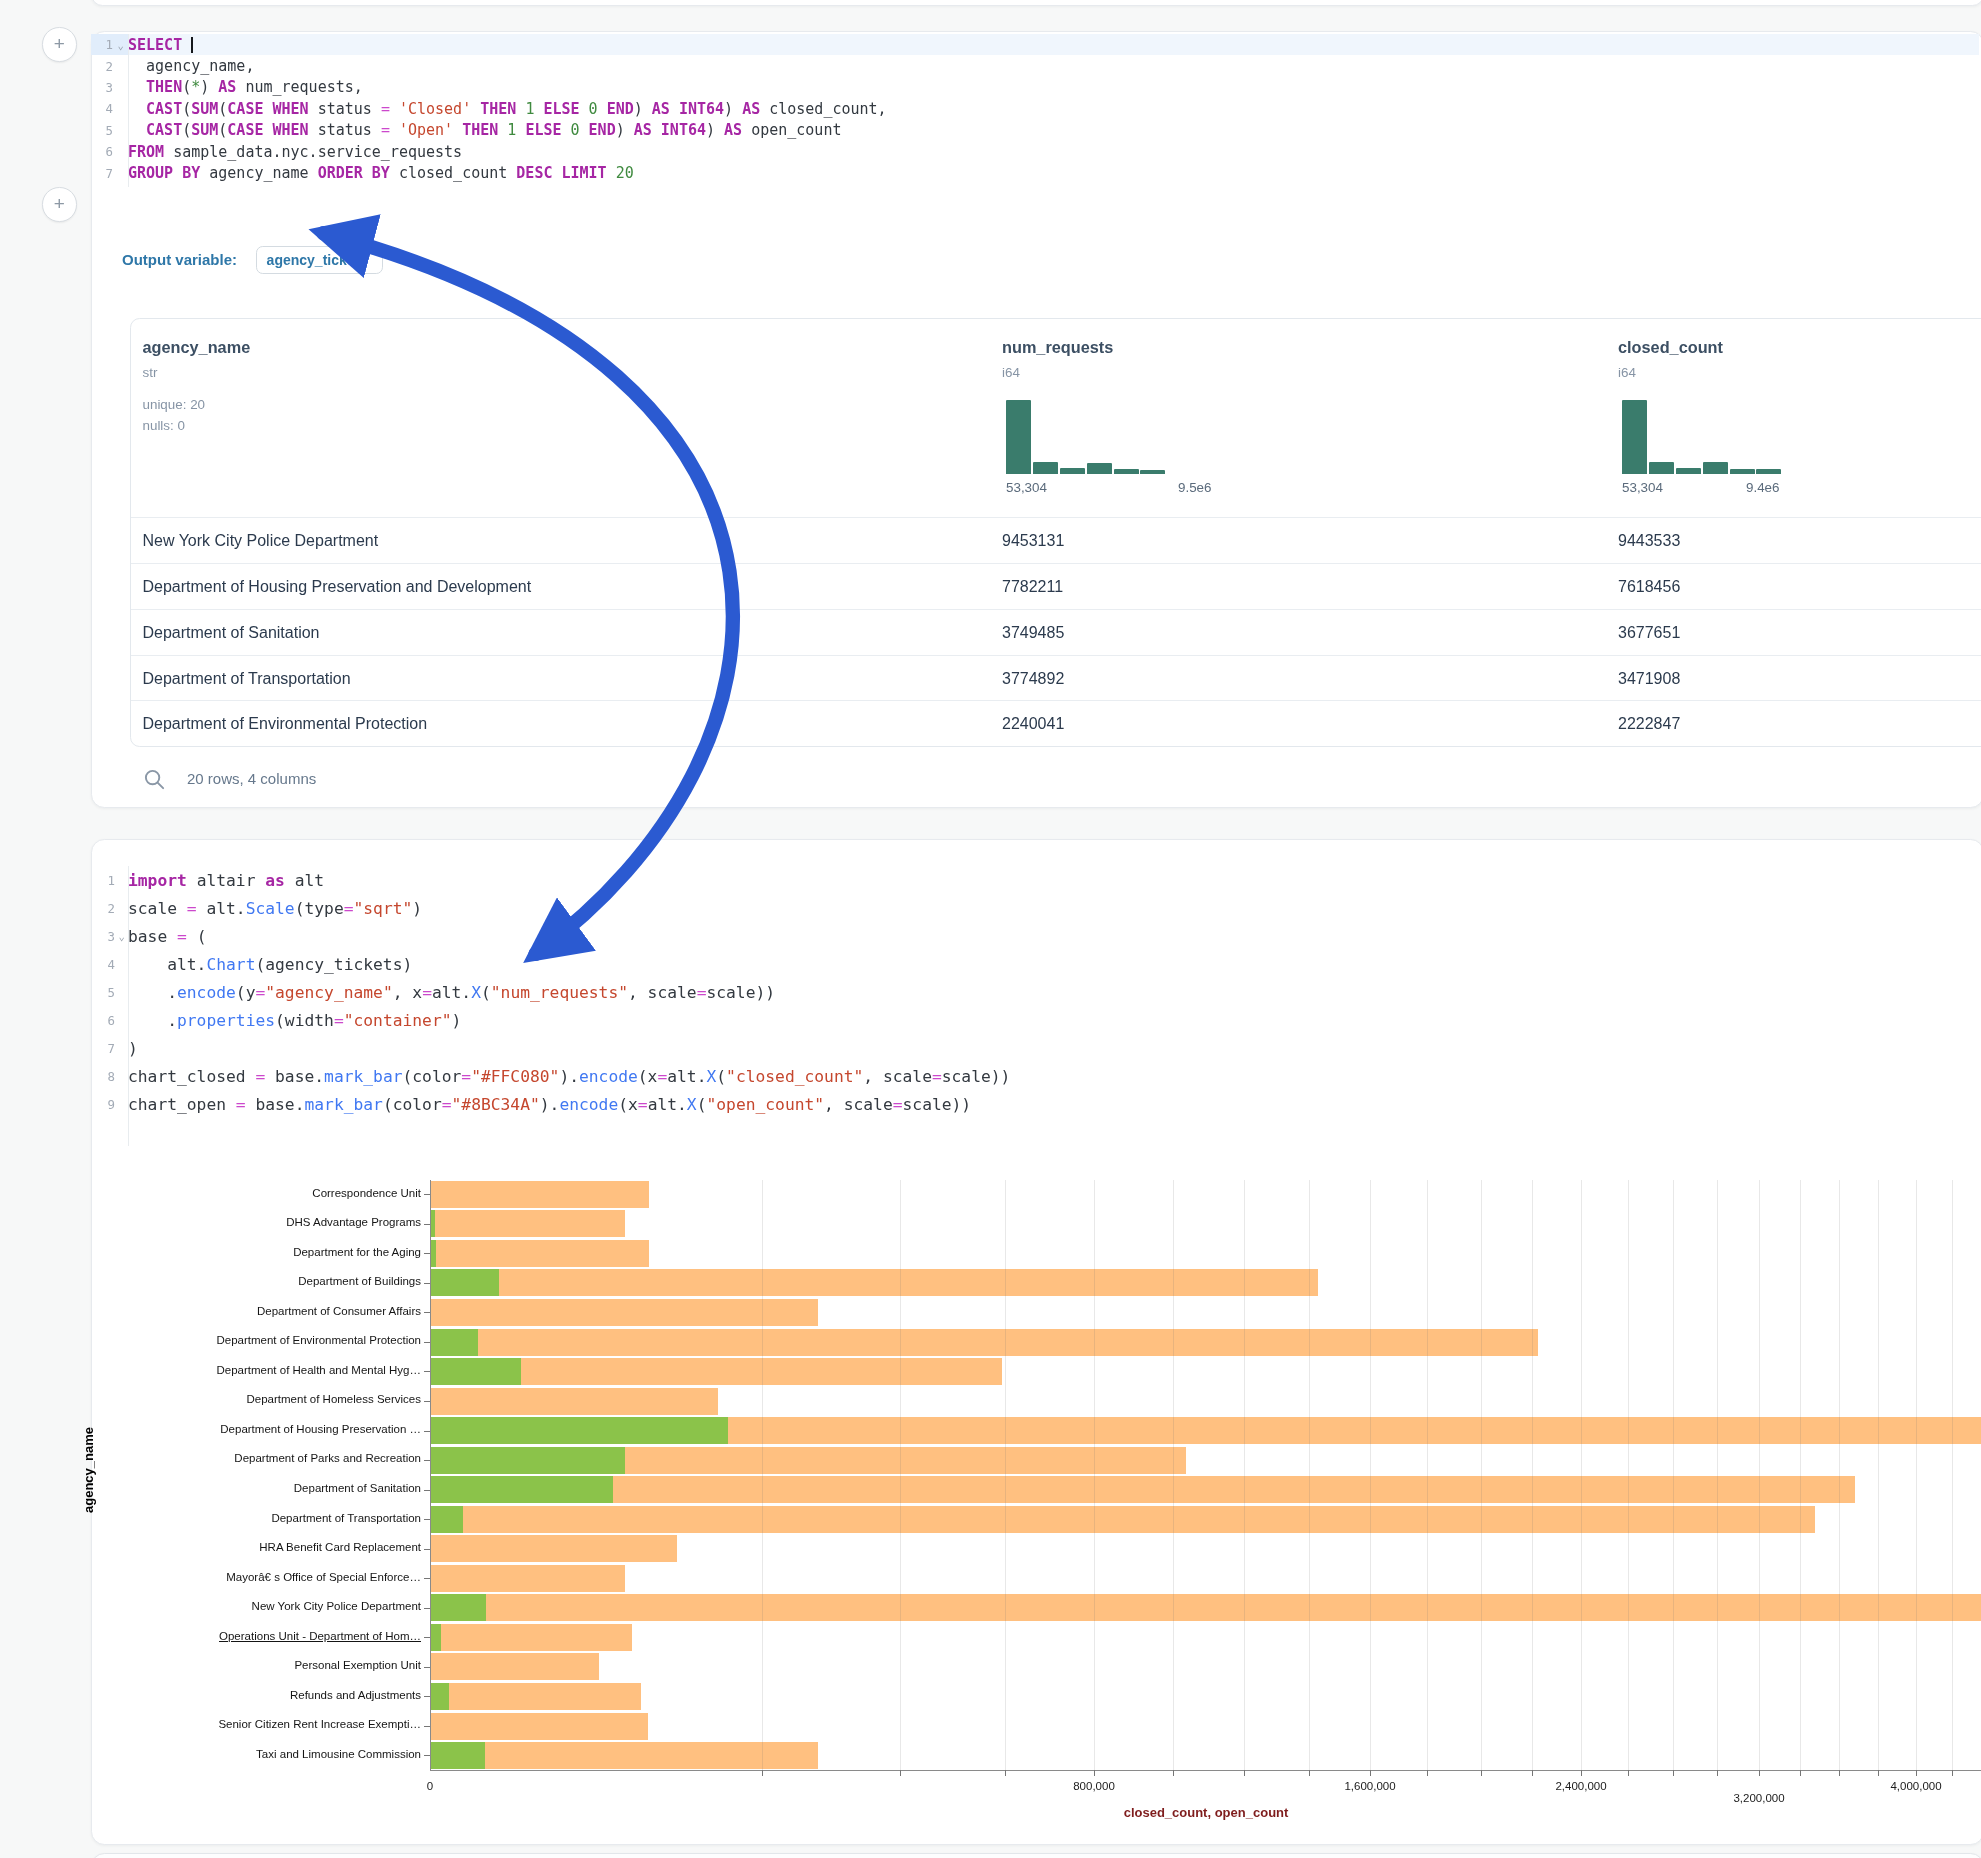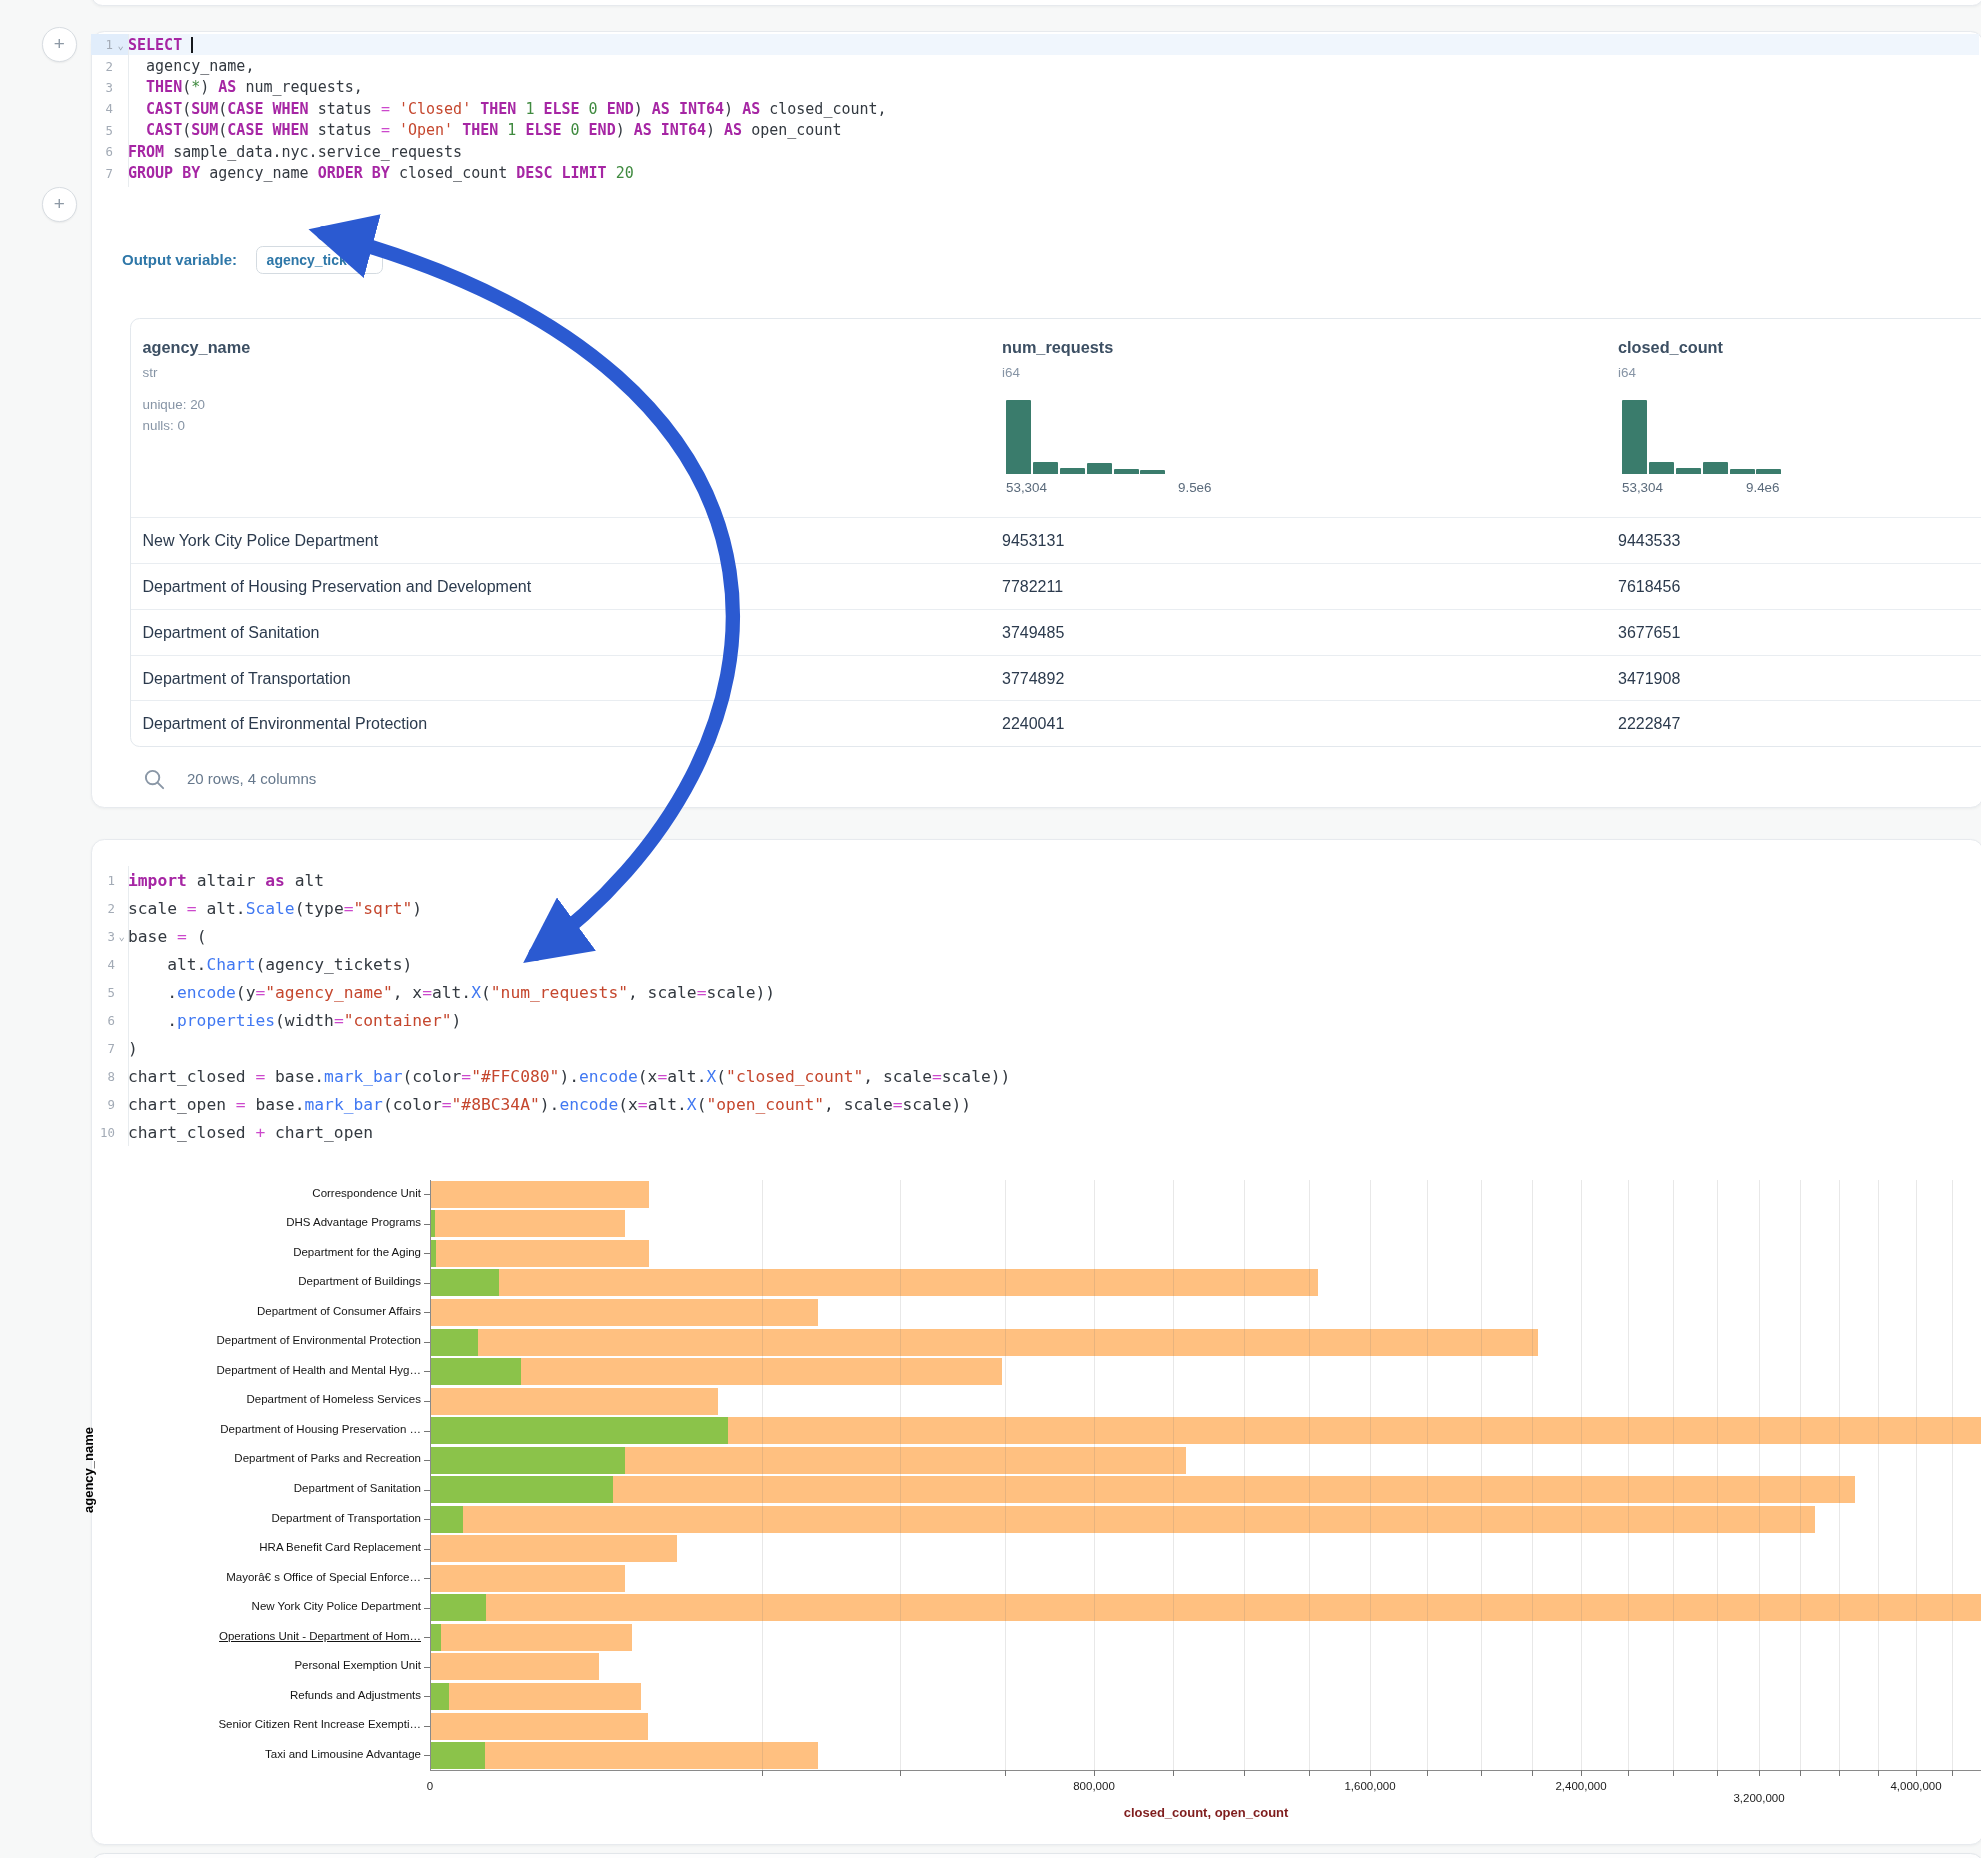--- a/index.html
+++ b/index.html
@@ -153,21 +153,20 @@
 <div class="code-wrap py" style="top:866px;" id="py-editor">
     <div class="code-line"><div class="ln-cell"><div class="ln">1</div><div class="chev"></div></div><div class="codetext"><span class="tk-kw">import</span><span class="tk-id"> altair </span><span class="tk-kw">as</span><span class="tk-id"> alt</span></div></div>
     <div class="code-line"><div class="ln-cell"><div class="ln">2</div><div class="chev"></div></div><div class="codetext"><span class="tk-id">scale </span><span class="tk-op">=</span><span class="tk-id"> alt.</span><span class="tk-fn">Scale</span><span class="tk-id">(type</span><span class="tk-op">=</span><span class="tk-str">"sqrt"</span><span class="tk-id">)</span></div></div>
     <div class="code-line"><div class="ln-cell"><div class="ln">3</div><div class="chev">⌄</div></div><div class="codetext"><span class="tk-id">base </span><span class="tk-op">=</span><span class="tk-id"> (</span></div></div>
     <div class="code-line"><div class="ln-cell"><div class="ln">4</div><div class="chev"></div></div><div class="codetext"><span class="tk-id">    alt.</span><span class="tk-fn">Chart</span><span class="tk-id">(agency_tickets)</span></div></div>
     <div class="code-line"><div class="ln-cell"><div class="ln">5</div><div class="chev"></div></div><div class="codetext"><span class="tk-id">    .</span><span class="tk-fn">encode</span><span class="tk-id">(y</span><span class="tk-op">=</span><span class="tk-str">"agency_name"</span><span class="tk-id">, x</span><span class="tk-op">=</span><span class="tk-id">alt.</span><span class="tk-fn">X</span><span class="tk-id">(</span><span class="tk-str">"num_requests"</span><span class="tk-id">, scale</span><span class="tk-op">=</span><span class="tk-id">scale))</span></div></div>
     <div class="code-line"><div class="ln-cell"><div class="ln">6</div><div class="chev"></div></div><div class="codetext"><span class="tk-id">    .</span><span class="tk-fn">properties</span><span class="tk-id">(width</span><span class="tk-op">=</span><span class="tk-str">"container"</span><span class="tk-id">)</span></div></div>
     <div class="code-line"><div class="ln-cell"><div class="ln">7</div><div class="chev"></div></div><div class="codetext"><span class="tk-id">)</span></div></div>
     <div class="code-line"><div class="ln-cell"><div class="ln">8</div><div class="chev"></div></div><div class="codetext"><span class="tk-id">chart_closed </span><span class="tk-op">=</span><span class="tk-id"> base.</span><span class="tk-fn">mark_bar</span><span class="tk-id">(color</span><span class="tk-op">=</span><span class="tk-str">"#FFC080"</span><span class="tk-id">).</span><span class="tk-fn">encode</span><span class="tk-id">(x</span><span class="tk-op">=</span><span class="tk-id">alt.</span><span class="tk-fn">X</span><span class="tk-id">(</span><span class="tk-str">"closed_count"</span><span class="tk-id">, scale</span><span class="tk-op">=</span><span class="tk-id">scale))</span></div></div>
     <div class="code-line"><div class="ln-cell"><div class="ln">9</div><div class="chev"></div></div><div class="codetext"><span class="tk-id">chart_open </span><span class="tk-op">=</span><span class="tk-id"> base.</span><span class="tk-fn">mark_bar</span><span class="tk-id">(color</span><span class="tk-op">=</span><span class="tk-str">"#8BC34A"</span><span class="tk-id">).</span><span class="tk-fn">encode</span><span class="tk-id">(x</span><span class="tk-op">=</span><span class="tk-id">alt.</span><span class="tk-fn">X</span><span class="tk-id">(</span><span class="tk-str">"open_count"</span><span class="tk-id">, scale</span><span class="tk-op">=</span><span class="tk-id">scale))</span></div></div>
-    <div class="code-line"><div class="ln-cell"><div class="ln">10</div><div class="chev"></div></div><div class="codetext"><span class="tk-id">chart_closed </span><span class="tk-op">+</span><span class="tk-id"> chart_open</span></div></div>
   </div>
 <div class="gutter-sep" style="left:128px;top:866px;height:280px;"></div>
 
 <div class="abs" style="left:0;top:1147px;width:1820px;height:688px;" id="chart">
     <div class="ylab" style="left: 115px; top: 40px; width: 306px;">Correspondence Unit</div>
     <div class="ytick" style="left: 424px; top: 47px;"></div>
     <div class="bar" style="left: 431px; top: 34px; width: 218px; height: 27px; background: rgb(255, 192, 128);"></div>
     <div class="ylab" style="left: 115px; top: 69px; width: 306px;">DHS Advantage Programs</div>
     <div class="ytick" style="left: 424px; top: 77px;"></div>
     <div class="bar" style="left: 431px; top: 63px; width: 194px; height: 27px; background: rgb(255, 192, 128);"></div>
@@ -227,21 +226,21 @@
     <div class="ylab" style="left: 115px; top: 512px; width: 306px;">Personal Exemption Unit</div>
     <div class="ytick" style="left: 424px; top: 520px;"></div>
     <div class="bar" style="left: 431px; top: 506px; width: 168px; height: 27px; background: rgb(255, 192, 128);"></div>
     <div class="ylab" style="left: 115px; top: 542px; width: 306px;">Refunds and Adjustments</div>
     <div class="ytick" style="left: 424px; top: 549px;"></div>
     <div class="bar" style="left: 431px; top: 536px; width: 210px; height: 27px; background: rgb(255, 192, 128);"></div>
     <div class="bar" style="left: 431px; top: 536px; width: 17.6px; height: 27px; background: rgb(139, 195, 74);"></div>
     <div class="ylab" style="left: 115px; top: 571px; width: 306px;">Senior Citizen Rent Increase Exempti…</div>
     <div class="ytick" style="left: 424px; top: 579px;"></div>
     <div class="bar" style="left: 431px; top: 566px; width: 217px; height: 27px; background: rgb(255, 192, 128);"></div>
-    <div class="ylab" style="left: 115px; top: 601px; width: 306px;">Taxi and Limousine Advantage</div>
+    <div class="ylab" style="left: 115px; top: 601px; width: 306px;">Taxi and Limousine Commission</div>
     <div class="ytick" style="left: 424px; top: 608px;"></div>
     <div class="bar" style="left: 431px; top: 595px; width: 387px; height: 27px; background: rgb(255, 192, 128);"></div>
     <div class="bar" style="left: 431px; top: 595px; width: 54px; height: 27px; background: rgb(139, 195, 74);"></div>
     <div class="gline" style="left: 762px; top: 32.5px; height: 591px;"></div>
     <div class="gline" style="left: 900px; top: 32.5px; height: 591px;"></div>
     <div class="gline" style="left: 1005px; top: 32.5px; height: 591px;"></div>
     <div class="gline" style="left: 1094px; top: 32.5px; height: 591px;"></div>
     <div class="gline" style="left: 1173px; top: 32.5px; height: 591px;"></div>
     <div class="gline" style="left: 1244px; top: 32.5px; height: 591px;"></div>
     <div class="gline" style="left: 1309px; top: 32.5px; height: 591px;"></div>

